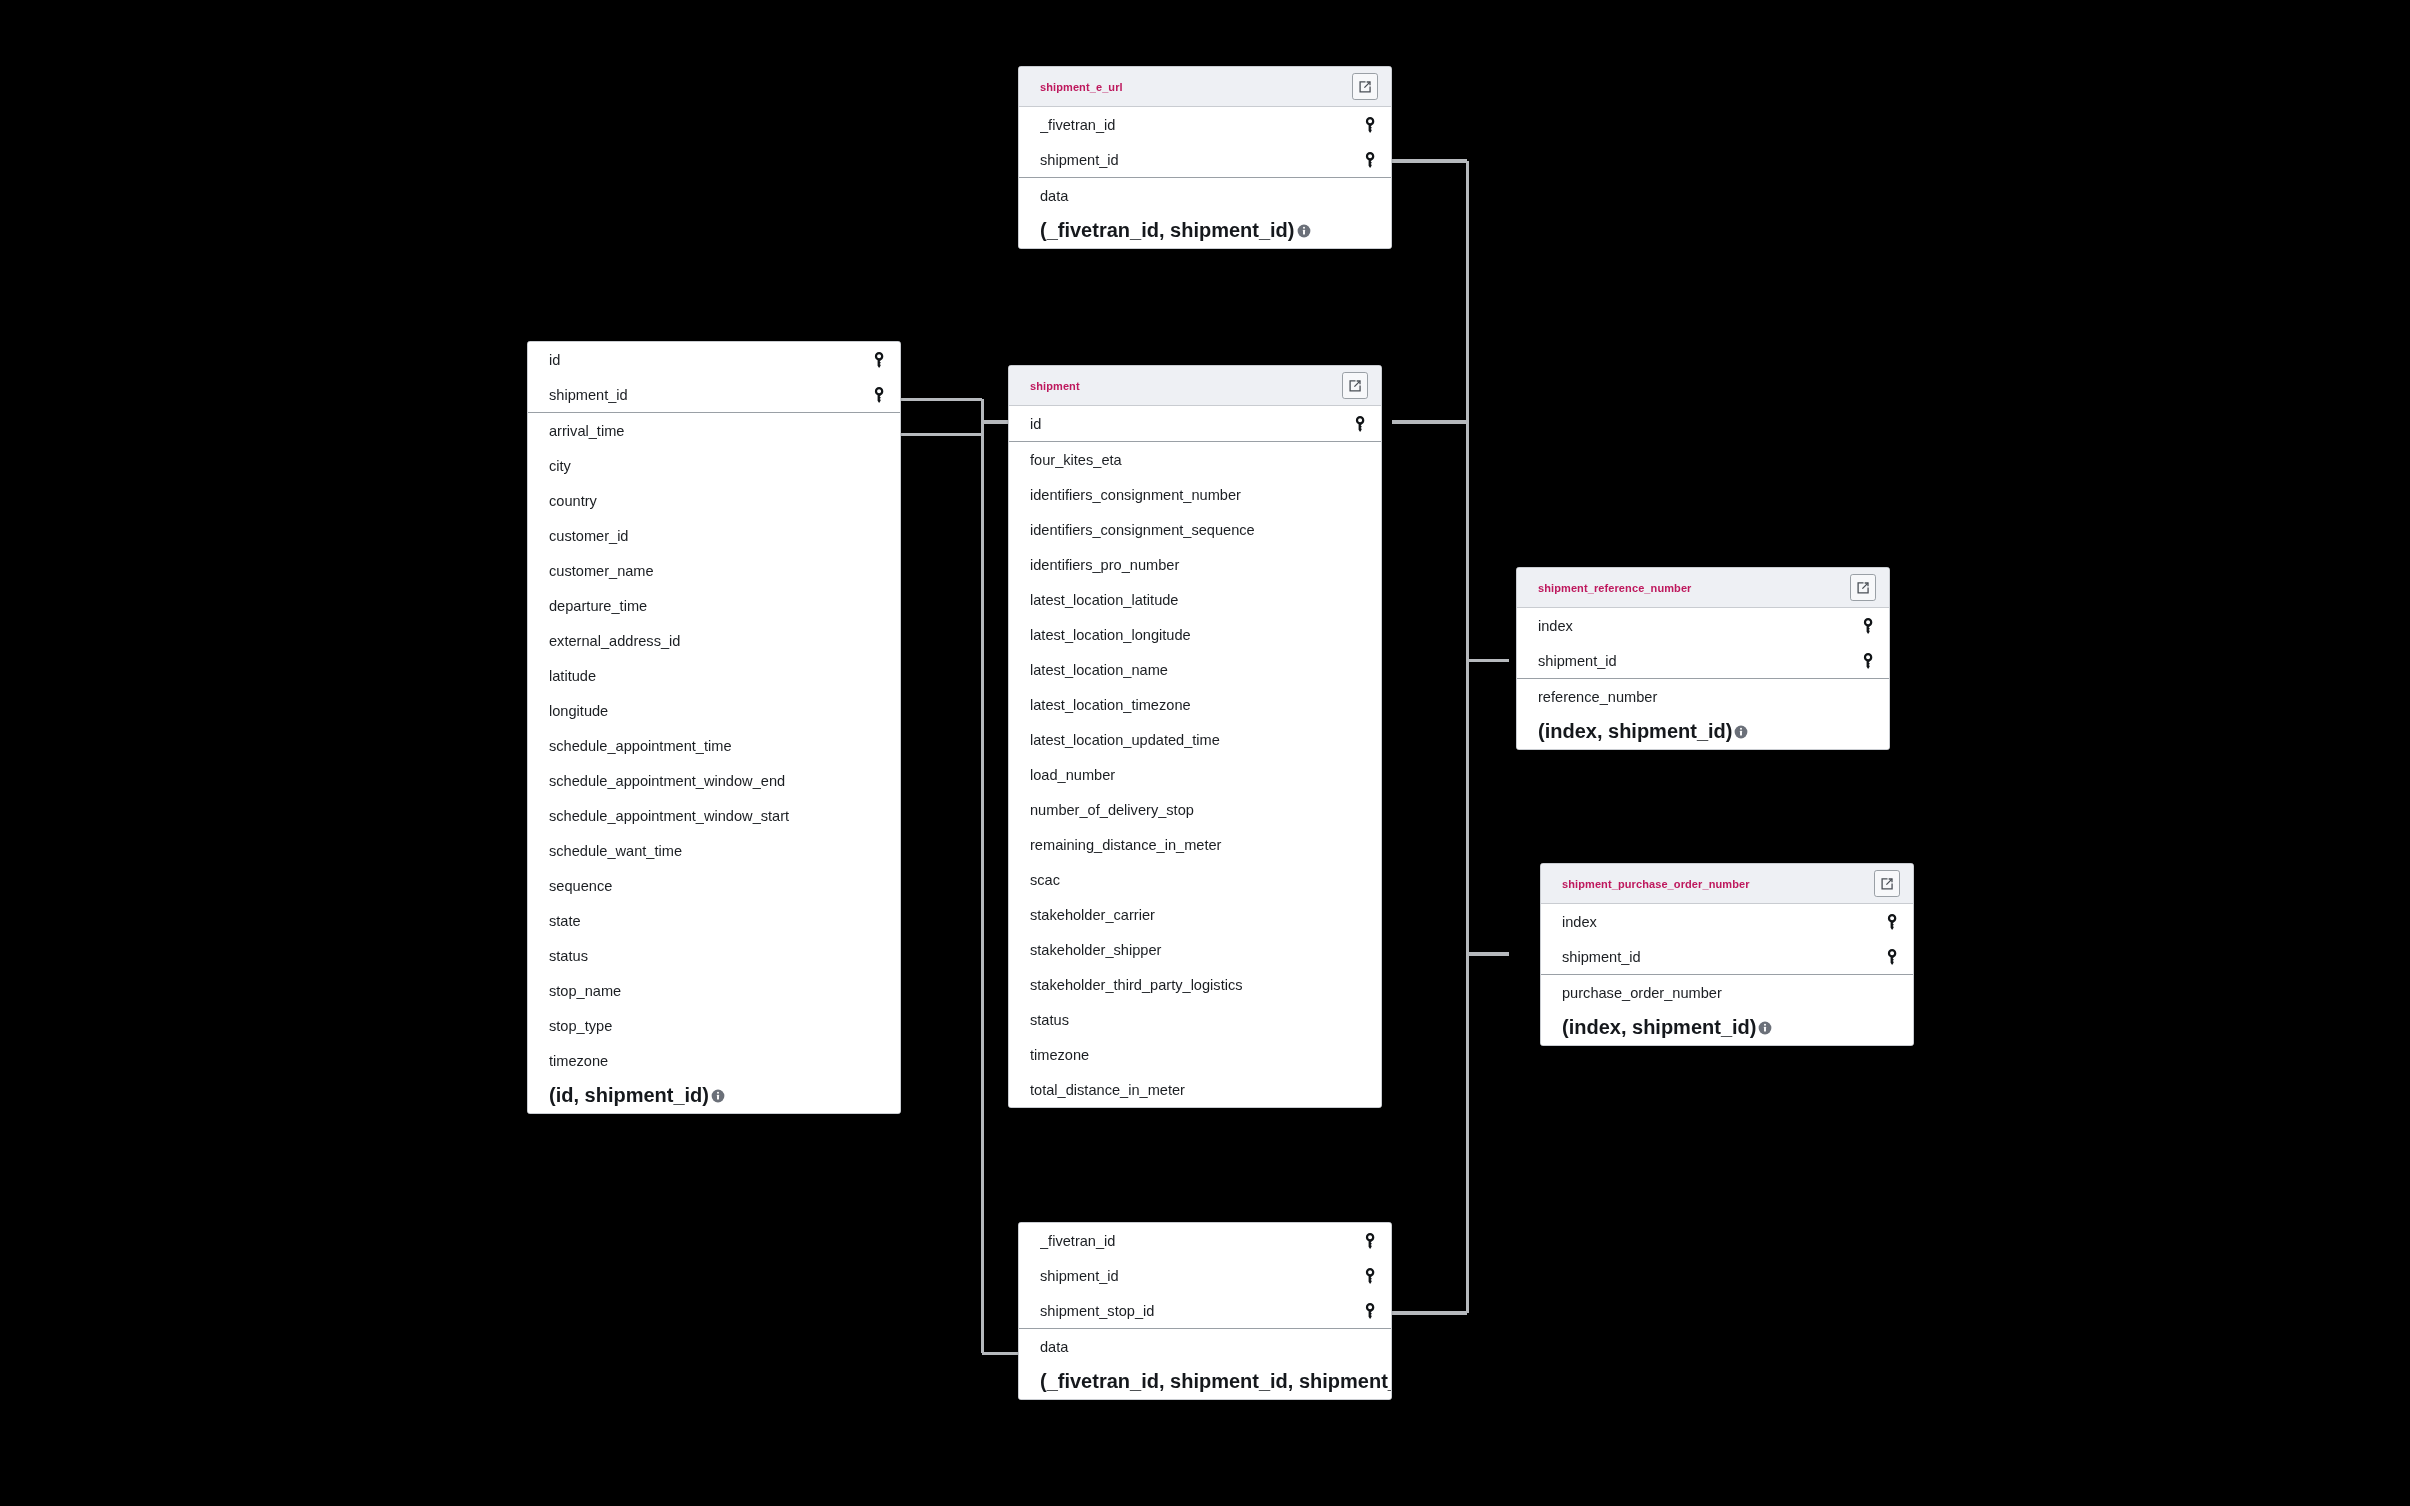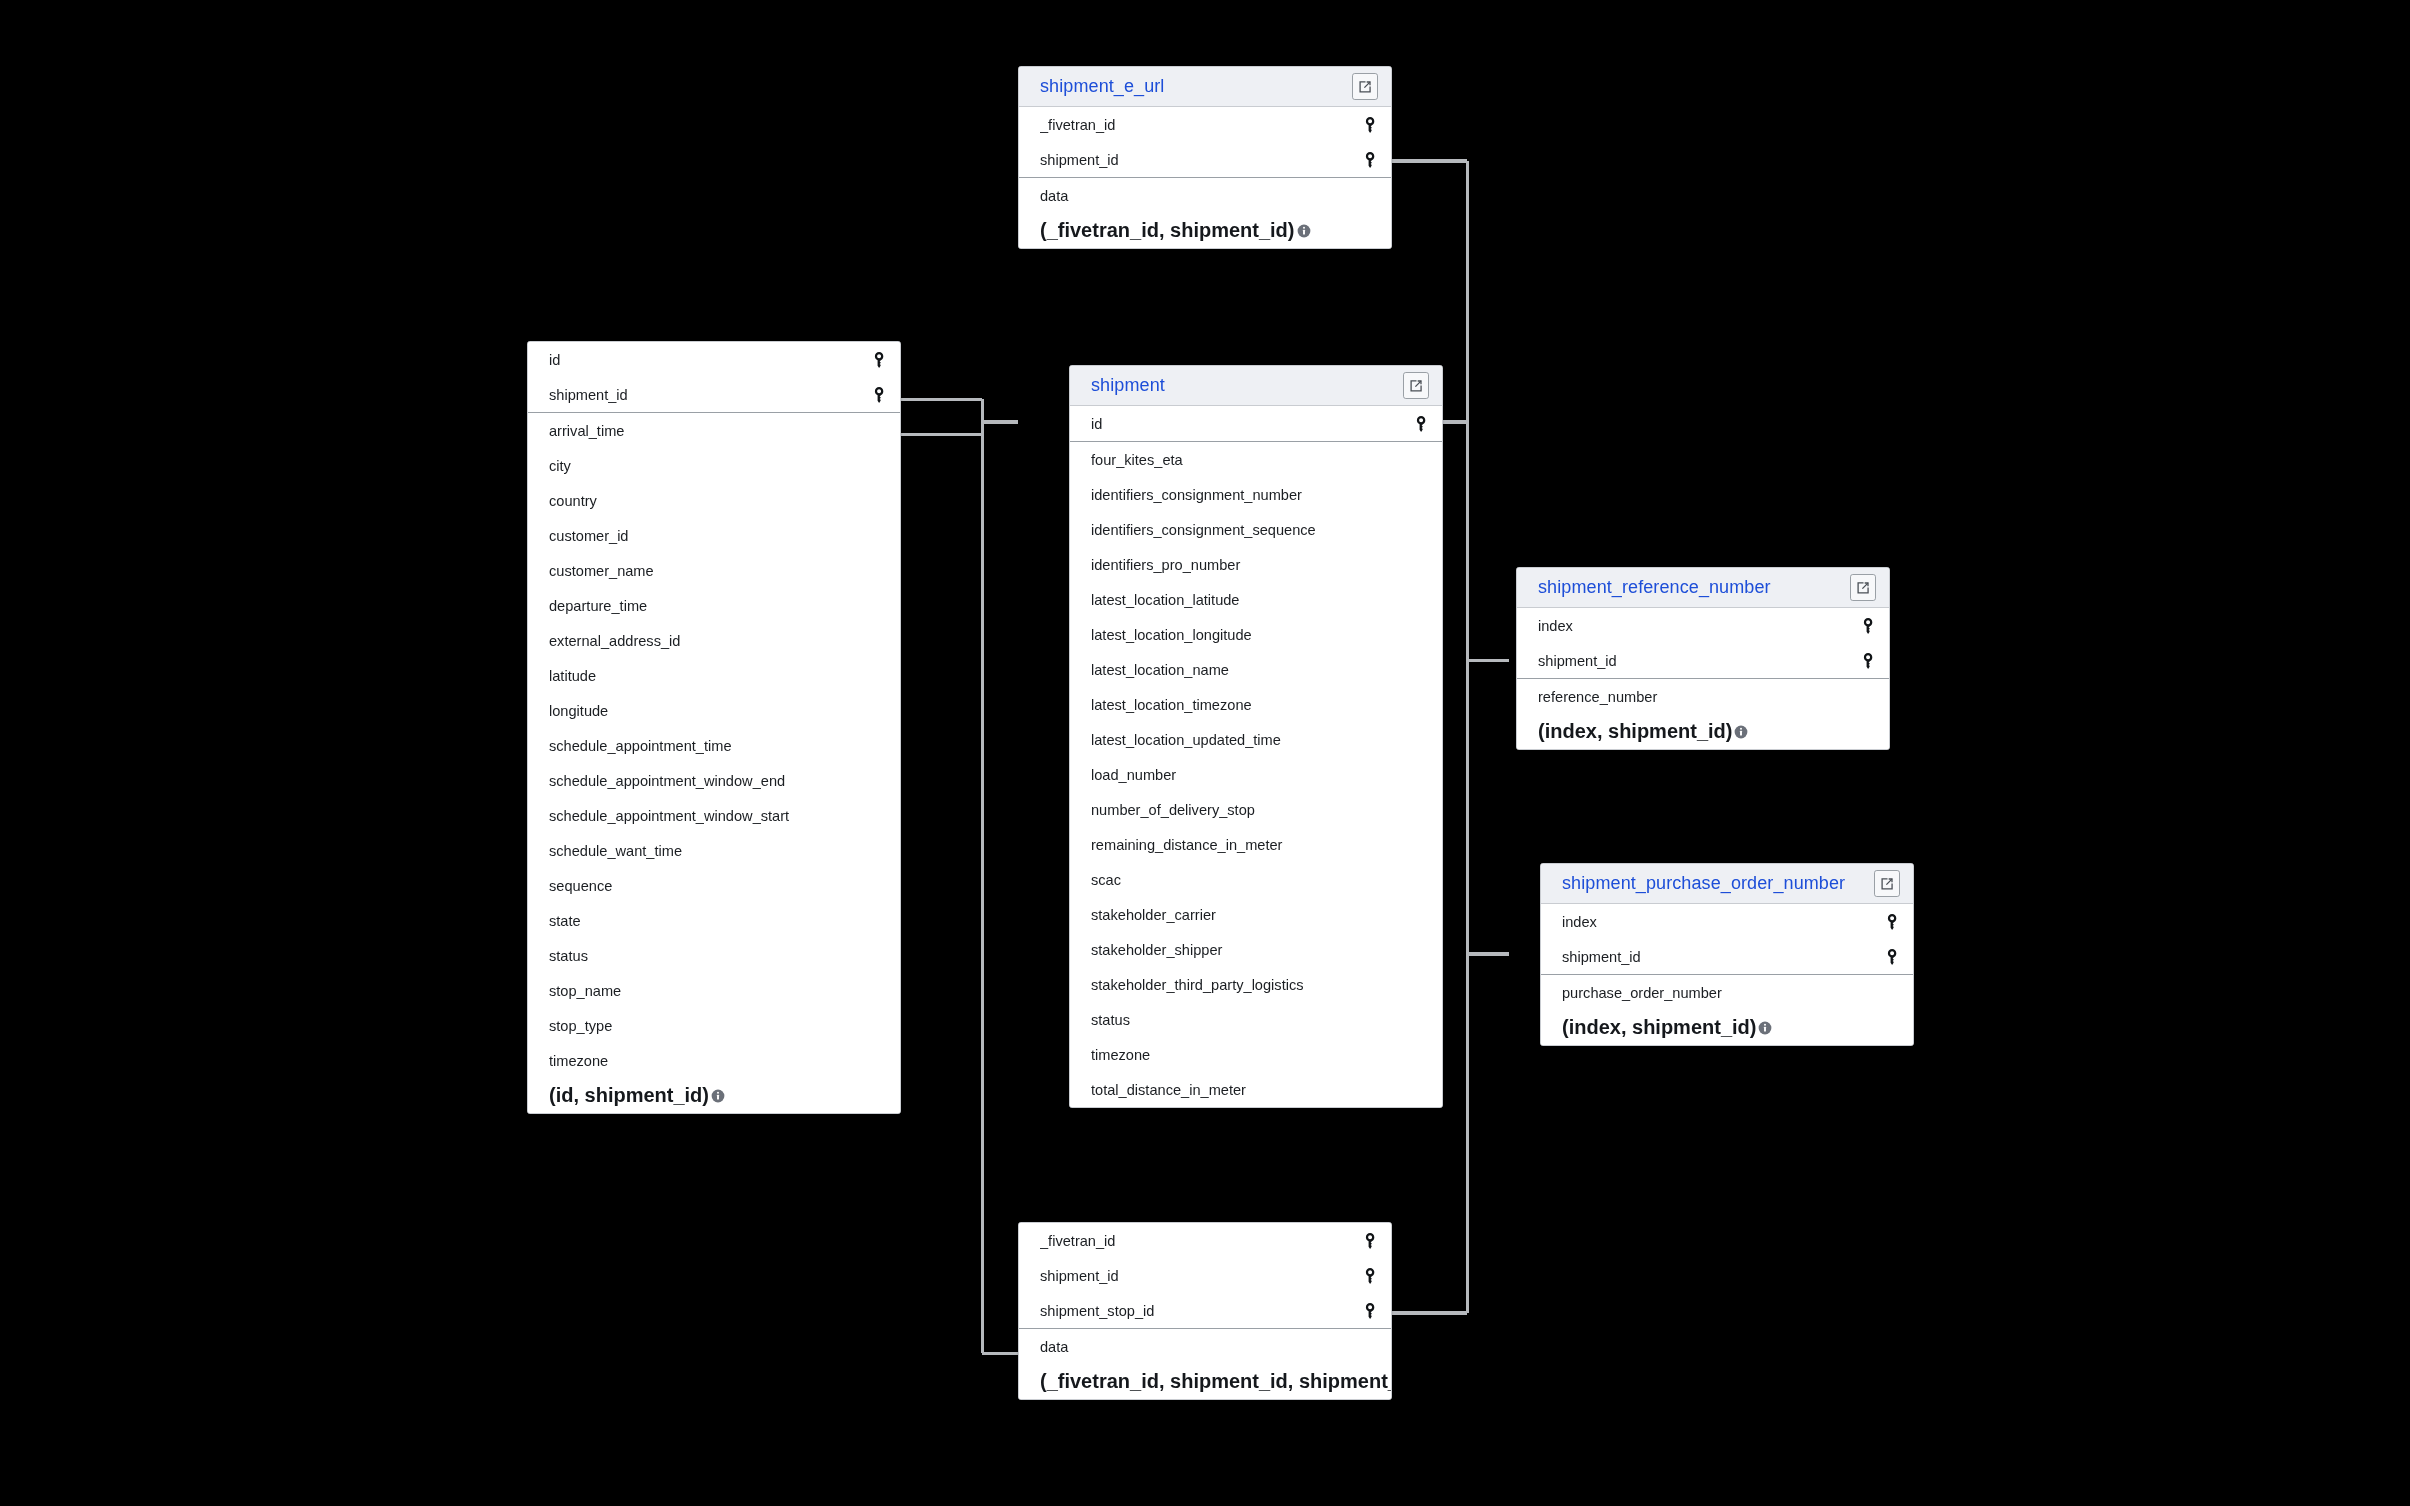--- a/index.html
+++ b/index.html
@@ -48,23 +48,23 @@
     height: 40px;
     background: #eef0f4;
     border-bottom: 0.9px solid #c9ccd1;
     display: flex;
     align-items: center;
     padding: 0 13px 0 21px;
     box-sizing: border-box;
   }
 
   .entity-title {
-    font-size: 18px;
-    font-weight: normal;
-    color: #1d4ed8;
+    font-size: 11px;
+    font-weight: bold;
+    color: #be185d;
     letter-spacing: 0.1px;
     white-space: nowrap;
     flex: 1 1 auto;
     overflow: hidden;
   }
 
   .open-btn {
     flex: 0 0 auto;
     width: 24.5px;
     height: 24.5px;
@@ -288,21 +288,21 @@
           <div class="field-row composite">
             <span class="field-name">(id, shipment_id)</span>
             <svg width="14" height="14" viewBox="0 0 16 16" class="info-dot">
               <circle cx="8" cy="8" r="7.3" fill="#6b7079"></circle>
               <circle cx="8" cy="4.4" r="1.15" fill="#ffffff"></circle>
               <rect x="6.9" y="6.5" width="2.2" height="5.5" rx="0.7" fill="#ffffff"></rect>
             </svg>
           </div>
         </div>
       </div>
-      <div class="entity" style="left: 1069px; top: 365px; width: 374px;">
+      <div class="entity" style="left: 1008px; top: 365px; width: 374px;">
         <div class="entity-header">
           <span class="entity-title">shipment</span>
           <div class="open-btn">
             <svg width="14" height="14" viewBox="0 0 16 16">
               <g fill="none" stroke="#4a4f56" stroke-width="1.5">
                 <path d="M8.6 2.2H2.4v11.4h11.4V7.4"></path>
                 <path d="M7.3 8.7L13.6 2.4"></path>
                 <path d="M9.9 2.3h3.8v3.8"></path>
               </g>
             </svg>

